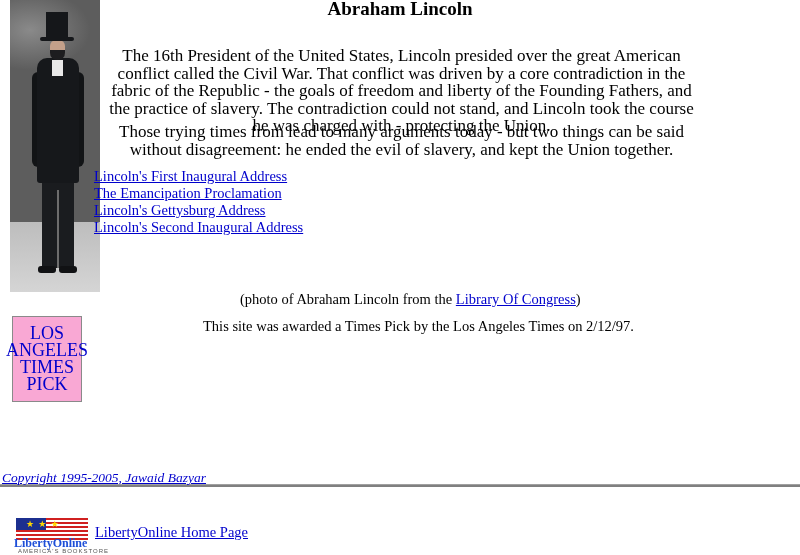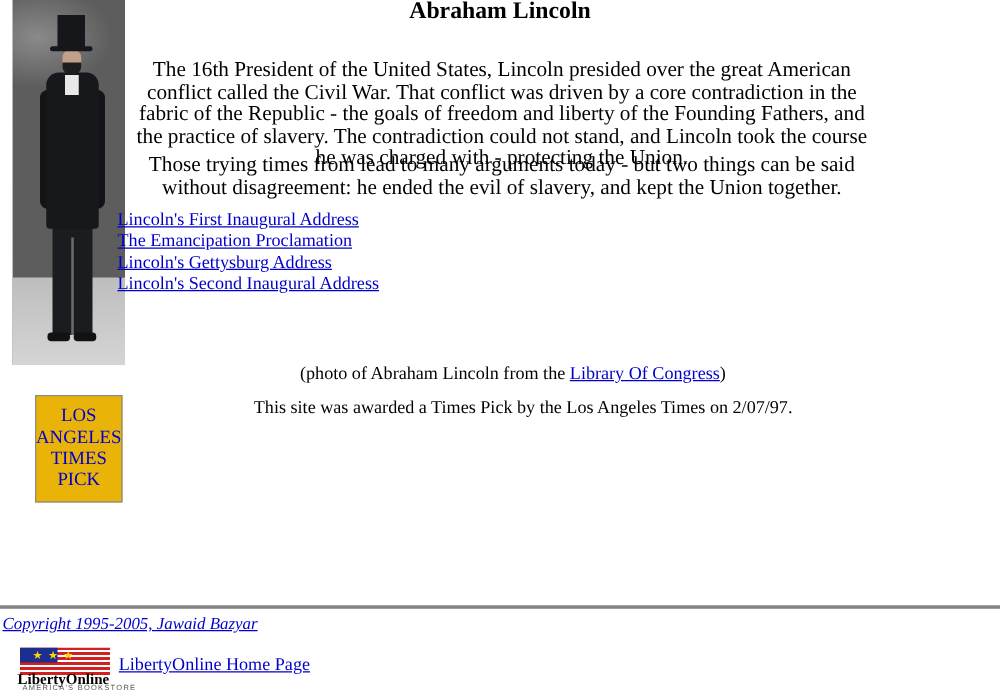--- a/index.html
+++ b/index.html
@@ -184,29 +184,29 @@
     line-height: 17px;
   }
   .caption-line a {
     color: #0000cc;
     text-decoration: underline;
   }
 
   
   .badge {
     position: absolute;
-    left: 28px;
+    left: 12px;
     top: 316px;
     width: 68px;
     height: 84px;
     border: 1px solid #8a8a8a;
-    background: #eab308;
-    color: #0000cc;
-    font-family: "Liberation Serif", serif;
-    font-size: 15px;
+    background: #f9a8d4;
+    color: #0000cc;
+    font-family: "Liberation Serif", serif;
+    font-size: 18px;
     line-height: 17px;
     text-align: center;
     display: flex;
     align-items: center;
     justify-content: center;
   }
   .badge span { display: block; }
 
   
   .footer-rule {
@@ -214,21 +214,21 @@
     left: 0;
     top: 484px;
     width: 800px;
     height: 2px;
     background: #808080;
     border-top: 1px solid #a0a0a0;
   }
   .copyright {
     position: absolute;
     left: 2px;
-    top: 491px;
+    top: 470px;
     font-style: italic;
     font-size: 13.5px;
     color: #0000cc;
     text-decoration: underline;
   }
   .footer-link {
     position: absolute;
     left: 95px;
     top: 524px;
     font-size: 14.5px;
@@ -269,21 +269,21 @@
     line-height: 9px;
     letter-spacing: 1px;
   }
   .liberty-word {
     position: absolute;
     left: 14px;
     top: 536px;
     font-family: "Liberation Serif", serif;
     font-size: 12px;
     font-weight: bold;
-    color: #000000;
+    color: #1d4ed8;
     letter-spacing: 0px;
   }
   .liberty-sub {
     position: absolute;
     left: 18px;
     top: 548px;
     font-family: "Liberation Sans", sans-serif;
     font-size: 6px;
     color: #555555;
     letter-spacing: 1px;
@@ -316,21 +316,21 @@
 
 <div class="link-list">
   <a href="#">Lincoln's First Inaugural Address</a>
   <a href="#">The Emancipation Proclamation</a>
   <a href="#">Lincoln's Gettysburg Address</a>
   <a href="#">Lincoln's Second Inaugural Address</a>
 </div>
 
 <div class="caption-line"><span>(photo of Abraham Lincoln from the </span><a href="#">Library Of Congress</a><span>)</span></div>
 
-<div class="award-line">This site was awarded a Times Pick by the Los Angeles Times on 2/07/97.</div>
+<div class="award-line">This site was awarded a Times Pick by the Los Angeles Times on 2/12/97.</div>
 
 <div class="badge">
   <div>
     <span>LOS</span>
     <span>ANGELES</span>
     <span>TIMES PICK</span>
   </div>
 </div>
 
 <div class="footer-rule"></div>

